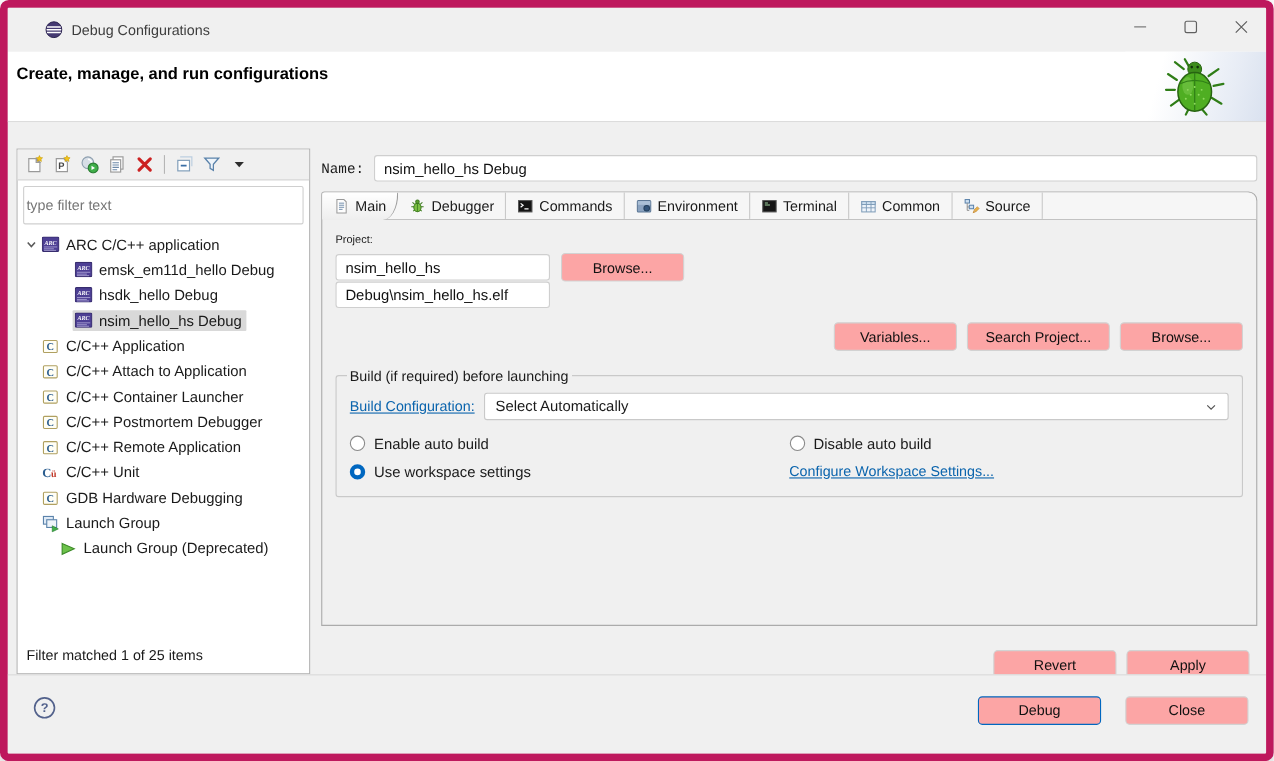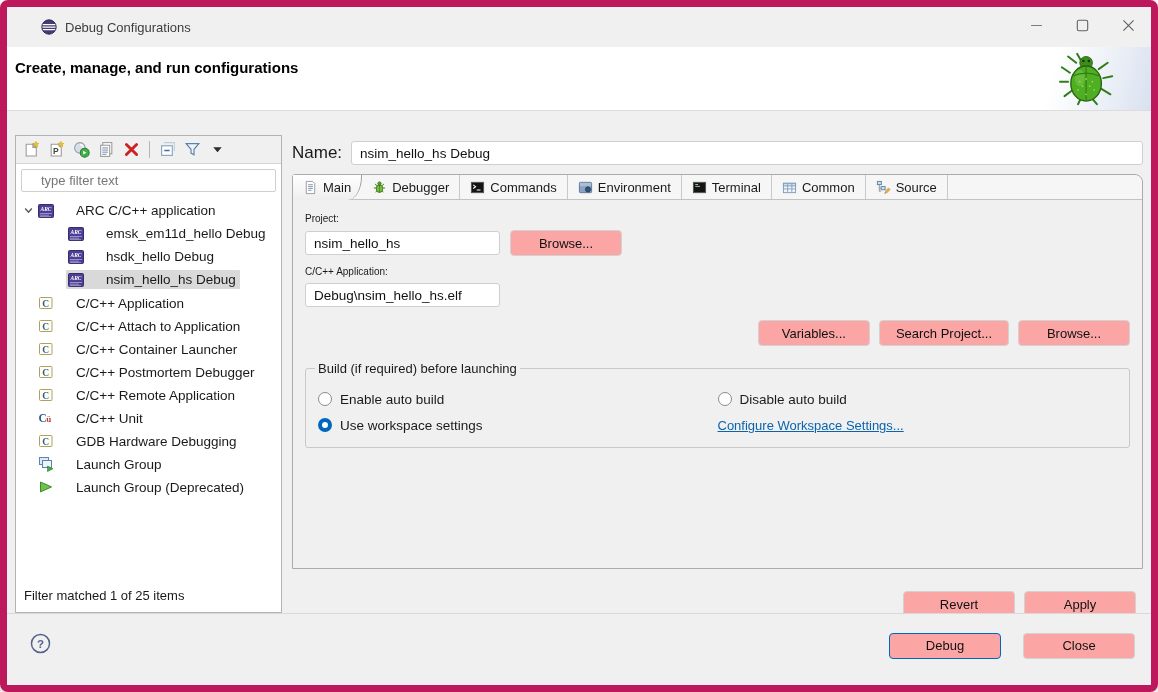--- a/index.html
+++ b/index.html
@@ -24,33 +24,33 @@
     display:flex;align-items:center;justify-content:center;}
   
   .body{position:absolute;top:105px;bottom:72px;left:0;right:0;display:flex;gap:10px;padding:23px 8px 0 8px;}
   
   .left-panel{width:267px;flex:none;display:flex;flex-direction:column;background:#fff;border:1px solid #b3b3b3;}
   .lp-toolbar{height:28px;flex:none;background:#f0f0f0;border-bottom:1px solid #d4d4d4;display:flex;align-items:center;padding:0 4px;gap:2px;}
   .tool-btn{width:23px;height:23px;display:flex;align-items:center;justify-content:center;border-radius:3px;cursor:default;}
   .tool-btn .ic{display:flex;}
   .tool-sep{width:1px;height:17px;background:#b5b5b5;margin:0 4px;}
   .lp-filter{margin:5px 5px 3px;}
-  .lp-filter input{width:100%;height:23px;border:1px solid #cfcfcf;border-radius:2px;padding:0 19px;font-size:13px;font-family:inherit;color:#222;outline:none;}
+  .lp-filter input{width:100%;height:35px;border:1px solid #cfcfcf;border-radius:2px;padding:0 2px;font-size:13px;font-family:inherit;color:#222;outline:none;}
   .lp-filter input::placeholder{color:#767676;}
   .lp-tree{flex:1;overflow:hidden;padding-top:4px;}
   .tree-item{height:23px;display:flex;align-items:center;font-size:13.5px;white-space:nowrap;cursor:default;}
   .twisty{width:16px;flex:none;display:flex;justify-content:center;align-items:center;}
-  .hl{display:flex;align-items:flex-end;gap:22px;padding:2px 4px 2px 2px;border-radius:1px;}
+  .hl{display:flex;align-items:flex-start;gap:6px;padding:2px 4px 2px 2px;border-radius:1px;}
   .hl.selected{background:var(--tree-selection,#d9d9d9);}
   .ticon{display:flex;flex:none;}
   .lp-status{flex:none;padding:7px 8px 9px;font-size:13px;}
   
   .right-panel{flex:1;min-width:0;display:flex;flex-direction:column;}
   .name-row{display:flex;align-items:center;gap:9px;margin-top:6px;}
-  .name-row label{font-size:17px;flex:none;}
+  .name-row label{font-size:13px;flex:none;font-family:Liberation Mono, monospace;}
   .text-input{height:24px;border:1px solid #cfcfcf;border-radius:3px;background:#fff;padding:0 8px;font-size:13.5px;font-family:inherit;color:#111;outline:none;min-width:0;}
   .name-row .text-input{flex:1;}
   
   .tabfolder{margin-top:9px;border:1px solid #ababab;border-radius:3px 8px 0 0;background:#f0f0f0;}
   .tabs{display:flex;height:25px;background:#f6f6f6;border-bottom:1px solid #c2c2c2;border-radius:3px 8px 0 0;}
   .tab{display:flex;align-items:center;gap:5px;padding:0 10px;font-size:13px;border-right:1px solid #c9c9c9;cursor:default;justify-content:space-between;}
   .tab .ic{display:flex;}
   .tab.active{background:linear-gradient(#ffffff,#eeeeee);border-right:1px solid #9d9d9d;border-bottom-right-radius:14px 24px;margin-bottom:-1px;}
   .tabcontent{height:368px;padding:7px 12px 12px;}
   .field-label{font-size:10px;margin:6px 0 6px;}
@@ -361,21 +361,21 @@
               <span class="ticon">
                 <svg viewBox="0 0 16 16" width="16" height="16">
                   <rect x="1.5" y="1.5" width="9" height="7" fill="#dfeaf6" stroke="#5b83ab"></rect>
                   <rect x="4.5" y="4.5" width="9" height="7" fill="#eef4fa" stroke="#5b83ab"></rect>
                   <path d="M9.5 10l5.5 2.8-5.5 2.7z" fill="#3fae49" stroke="#2b7e33" stroke-width="0.6"></path>
                 </svg>
               </span>
               <span class="tlabel">Launch Group</span>
             </span>
           </div>
-          <div class="tree-item" style="padding-left: 4px;">
+          <div class="tree-item" style="padding-left: 20px;">
             <span class="twisty"></span>
             <span class="hl">
               <span class="ticon">
                 <svg viewBox="0 0 16 16" width="16" height="16">
                   <path d="M2.5 3l11 4.9-11 5z" fill="#6cc24a" stroke="#3c8a28"></path>
                 </svg>
               </span>
               <span class="tlabel">Launch Group (Deprecated)</span>
             </span>
           </div>
@@ -466,33 +466,43 @@
             </div>
           </div>
         <div class="tabcontent">
 
           <div class="field-label">Project:</div>
           <div class="input-row">
             <input class="text-input" type="text" value="nsim_hello_hs" style="">
             <button class="btn">Browse...</button>
           </div>
 
-          <div class="field-label" style="margin-top:10px;">C/C++ Application:</div>
           <div class="input-row">
             <input class="text-input" type="text" value="Debug\nsim_hello_hs.elf" style="">
           </div>
 
           <div class="actions" id="actions">
               <button class="btn">Variables...</button>
               <button class="btn">Search Project...</button>
               <button class="btn">Browse...</button>
             </div>
 
           <fieldset class="build">
             <legend>Build (if required) before launching</legend>
+            <div class="bc-row">
+              <a class="link">Build Configuration:</a>
+              <div class="select">
+                <span>Select Automatically</span>
+                <span style="display:flex;">
+                    <svg viewBox="0 0 12 12" width="12" height="12">
+                      <path d="M2.5 4.5L6 8l3.5-3.5" fill="none" stroke="#555" stroke-width="1.1"></path>
+                    </svg>
+                  </span>
+              </div>
+            </div>
             <div class="radio-grid">
               <span>
                   <span class="radio-item">
                     <span class="radio"></span>
                     <span>Enable auto build</span>
                   </span>
                 </span>
               <span>
                   <span class="radio-item">
                     <span class="radio"></span>

